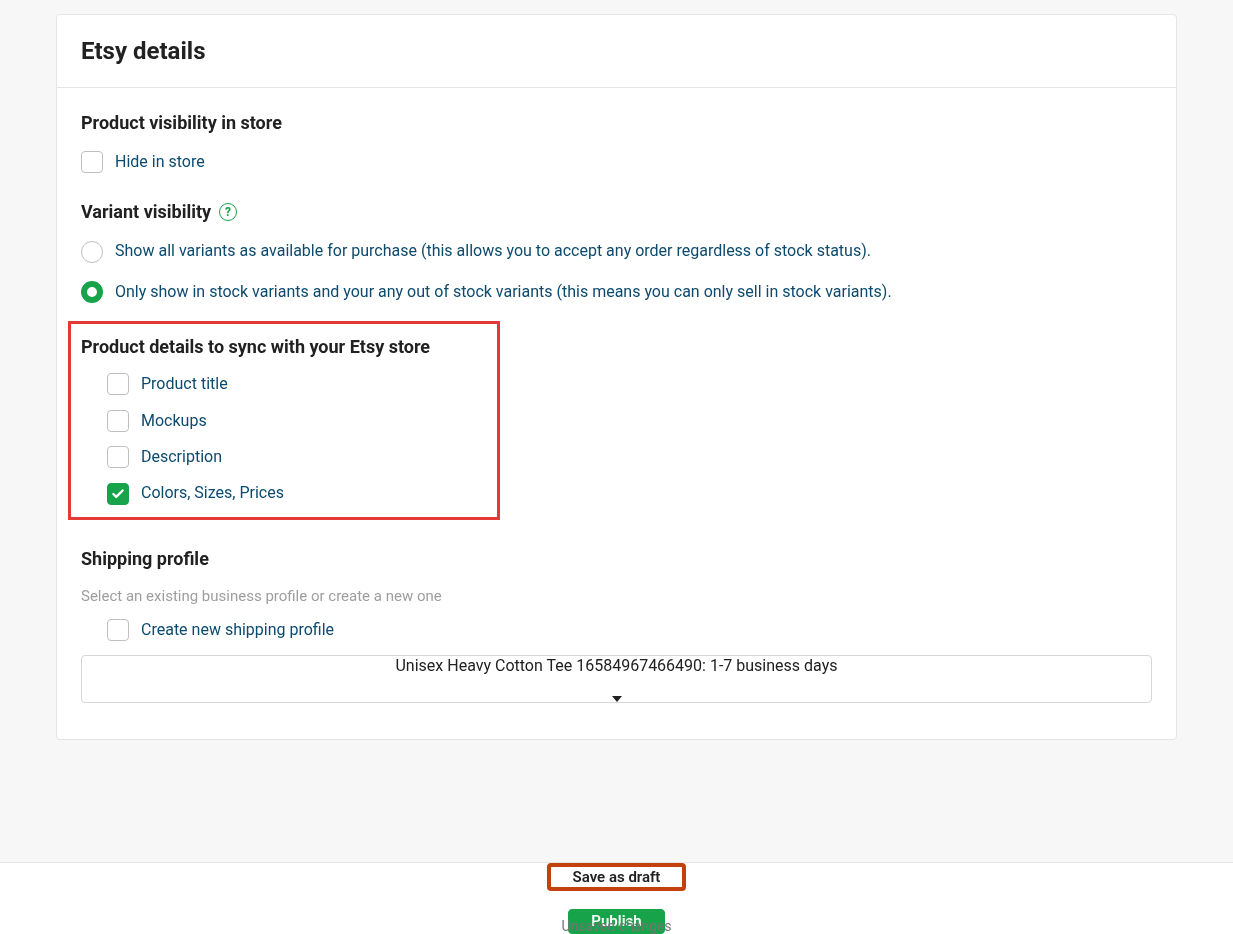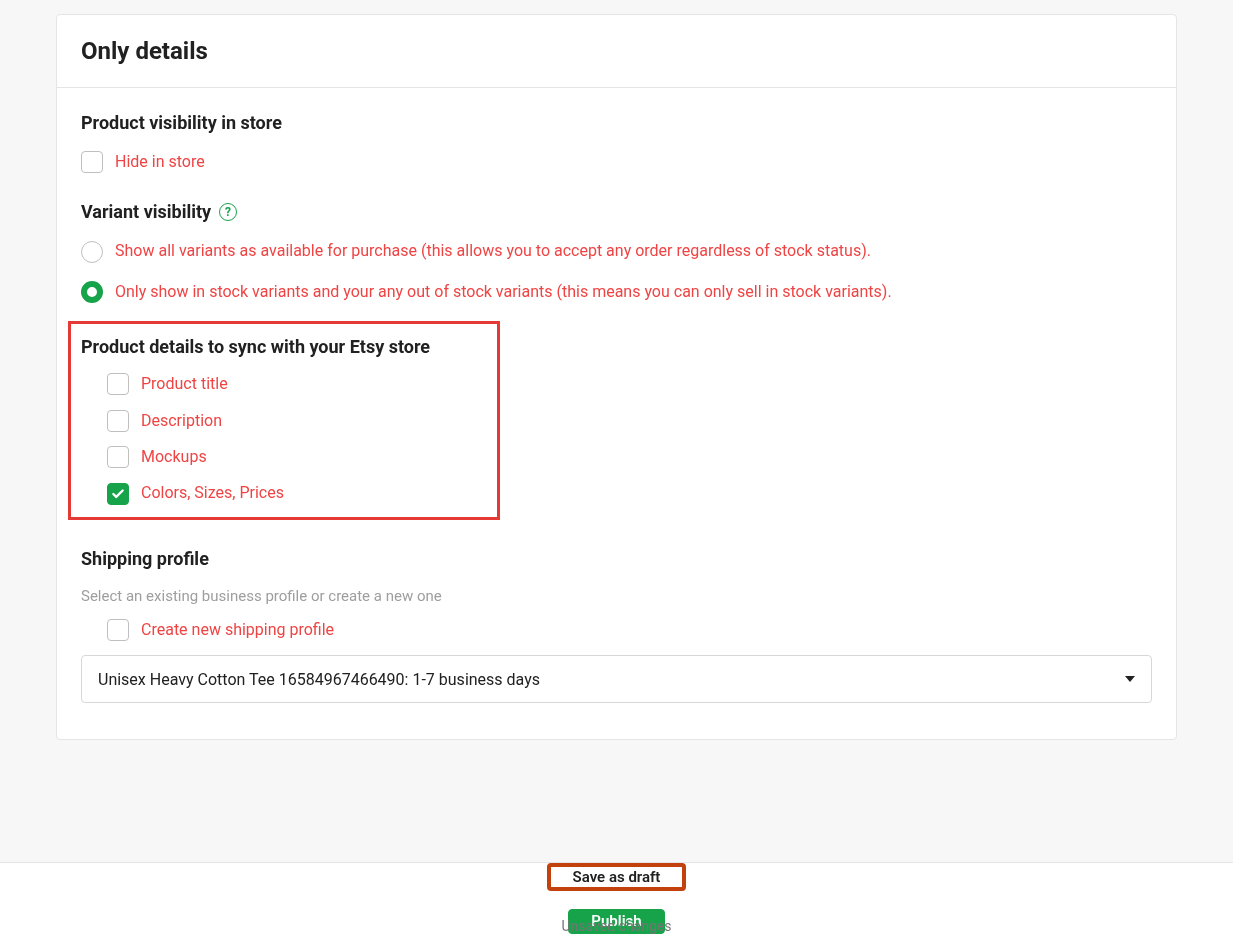--- a/index.html
+++ b/index.html
@@ -72,21 +72,21 @@
       background: #fff;
       flex-shrink: 0;
       position: relative;
     }
     .radio.selected {
       border-color: #17a34a;
       border-width: 6px;
     }
 
     .label-text {
-      color: #ef4444;
+      color: #0c4a6e;
       line-height: 1.4;
     }
 
     .help-icon {
       width: 18px; height: 18px;
       border: 1.5px solid #17a34a;
       border-radius: 50%;
       color: #17a34a;
       font-size: 12px;
       font-weight: 700;
@@ -116,20 +116,21 @@
       width: 100%;
       height: 48px;
       border: 1px solid #d7d7d7;
       border-radius: 4px;
       background: #fff;
       display: flex;
       align-items: center;
       justify-content: space-between;
       padding: 0 16px;
       color: #212121;
+      flex-direction: column;
     }
     .caret-down {
       width: 0; height: 0;
       border-left: 5px solid transparent;
       border-right: 5px solid transparent;
       border-top: 6px solid #212121;
     }
 
     .footer-bar {
       position: fixed;
@@ -174,21 +175,21 @@
       color: #fff;
     }
     .spacer-bottom { height: 120px; }
   </style>
 </head>
 <body>
 
 <div class="container">
   <div class="panel">
     <div class="panel-header">
-      <h1>Only details</h1>
+      <h1>Etsy details</h1>
     </div>
     <div class="panel-body">
 
       <div class="section-title">Product visibility in store</div>
       <div class="cb-row">
         <span class="checkbox">
           
         </span>
         <span class="label-text">Hide in store</span>
       </div>
@@ -213,27 +214,27 @@
         <div class="cb-row compact">
           <span class="checkbox">
             
           </span>
           <span class="label-text">Product title</span>
         </div>
         <div class="cb-row compact">
           <span class="checkbox">
             
           </span>
-          <span class="label-text">Description</span>
+          <span class="label-text">Mockups</span>
         </div>
         <div class="cb-row compact">
           <span class="checkbox">
             
           </span>
-          <span class="label-text">Mockups</span>
+          <span class="label-text">Description</span>
         </div>
         <div class="cb-row compact">
           <span class="checkbox checked">
             <svg width="14" height="14" viewBox="0 0 24 24" fill="none" stroke="#fff" stroke-width="4" stroke-linecap="round" stroke-linejoin="round">
                 <polyline points="20 6 9 17 4 12"></polyline>
               </svg>
           </span>
           <span class="label-text">Colors, Sizes, Prices</span>
         </div>
       </div>

